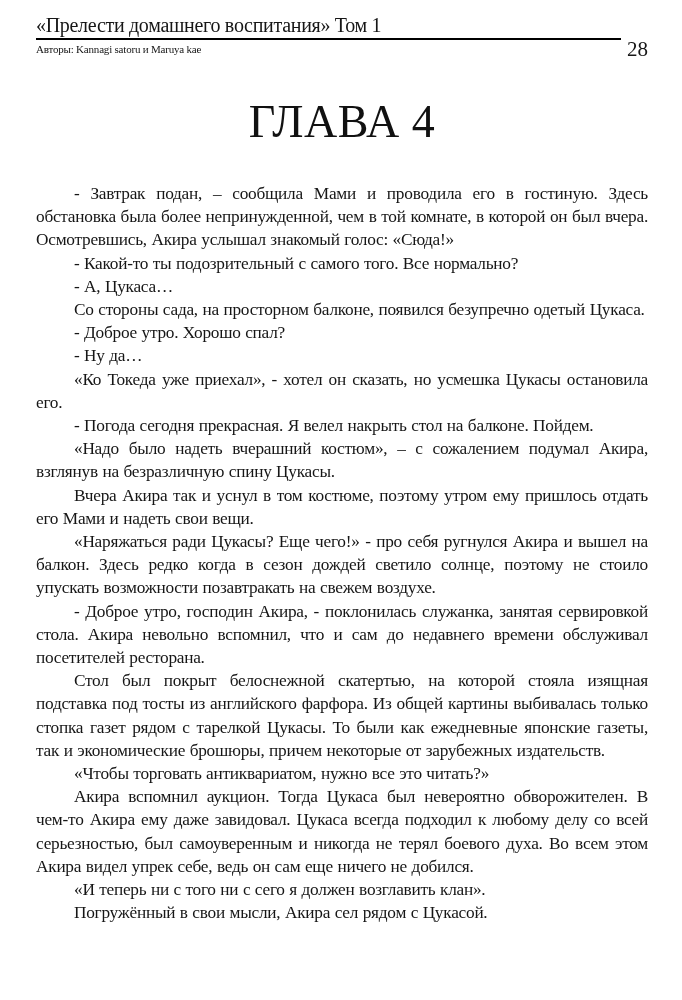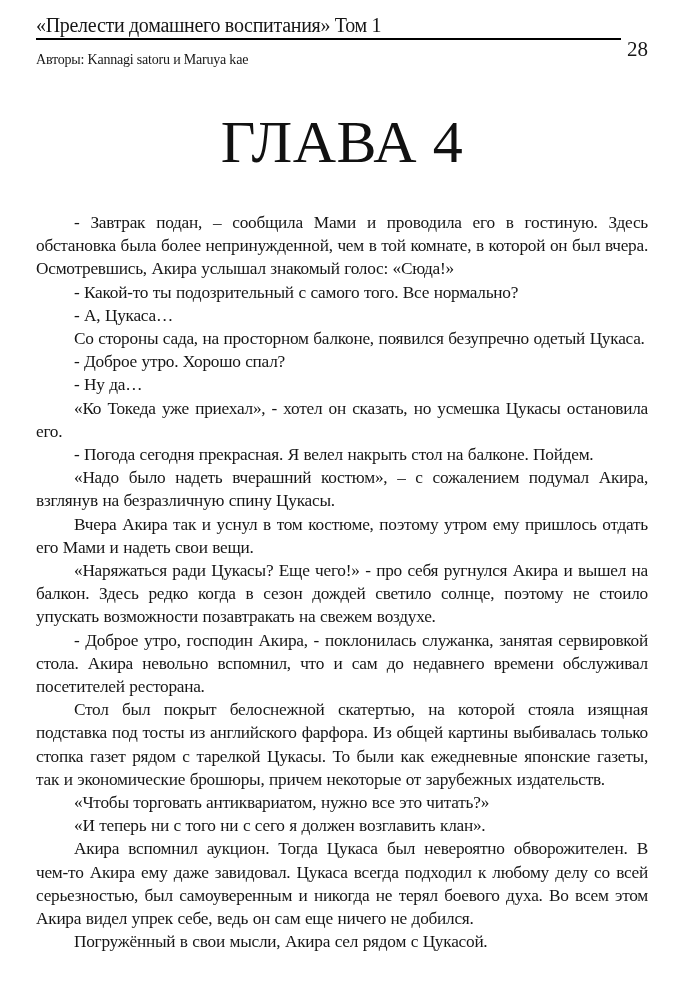--- a/index.html
+++ b/index.html
@@ -34,28 +34,28 @@
     white-space: nowrap;
   }
   .page-number {
     font-size: 21px;
     margin-left: 6px;
     position: relative;
     top: 20px;
     line-height: 1;
   }
   .authors {
-    font-size: 14px;
+    font-size: 11px;
     letter-spacing: -0.2px;
-    margin-top: 12px;
+    margin-top: 3px;
   }
   .chapter {
     margin: 40px 0 34px 0;
     text-align: center;
-    font-size: 60px;
+    font-size: 46px;
     font-weight: normal;
     letter-spacing: 0.5px;
     color: #111111;
   }
   .body-text p {
     margin: 0;
     font-size: 17.3px;
     line-height: 23.2px;
     text-align: justify;
     text-indent: 38px;
@@ -87,17 +87,17 @@
       <p>- Доброе утро. Хорошо спал?</p>
       <p>- Ну да…</p>
       <p>«Ко Токеда уже приехал», - хотел он сказать, но усмешка Цукасы остановила его.</p>
       <p>- Погода сегодня прекрасная. Я велел накрыть стол на балконе. Пойдем.</p>
       <p>«Надо было надеть вчерашний костюм», – с сожалением подумал Акира, взглянув на безразличную спину Цукасы.</p>
       <p>Вчера Акира так и уснул в том костюме, поэтому утром ему пришлось отдать его Мами и надеть свои вещи.</p>
       <p>«Наряжаться ради Цукасы? Еще чего!» - про себя ругнулся Акира и вышел на балкон. Здесь редко когда в сезон дождей светило солнце, поэтому не стоило упускать возможности позавтракать на свежем воздухе.</p>
       <p>- Доброе утро, господин Акира, - поклонилась служанка, занятая сервировкой стола. Акира невольно вспомнил, что и сам до недавнего времени обслуживал посетителей ресторана.</p>
       <p>Стол был покрыт белоснежной скатертью, на которой стояла изящная подставка под тосты из английского фарфора. Из общей картины выбивалась только стопка газет рядом с тарелкой Цукасы. То были как ежедневные японские газеты, так и экономические брошюры, причем некоторые от зарубежных издательств.</p>
       <p>«Чтобы торговать антиквариатом, нужно все это читать?»</p>
+      <p>Акира вспомнил аукцион. Тогда Цукаса был невероятно обворожителен. В чем-то Акира ему даже завидовал. Цукаса всегда подходил к любому делу со всей серьезностью, был самоуверенным и никогда не терял боевого духа. Во всем этом Акира видел упрек себе, ведь он сам еще ничего не добился.</p>
       <p>«И теперь ни с того ни с сего я должен возглавить клан».</p>
-      <p>Акира вспомнил аукцион. Тогда Цукаса был невероятно обворожителен. В чем-то Акира ему даже завидовал. Цукаса всегда подходил к любому делу со всей серьезностью, был самоуверенным и никогда не терял боевого духа. Во всем этом Акира видел упрек себе, ведь он сам еще ничего не добился.</p>
       <p>Погружённый в свои мысли, Акира сел рядом с Цукасой.</p>
     </main>
 </div>
 
 </body></html>

